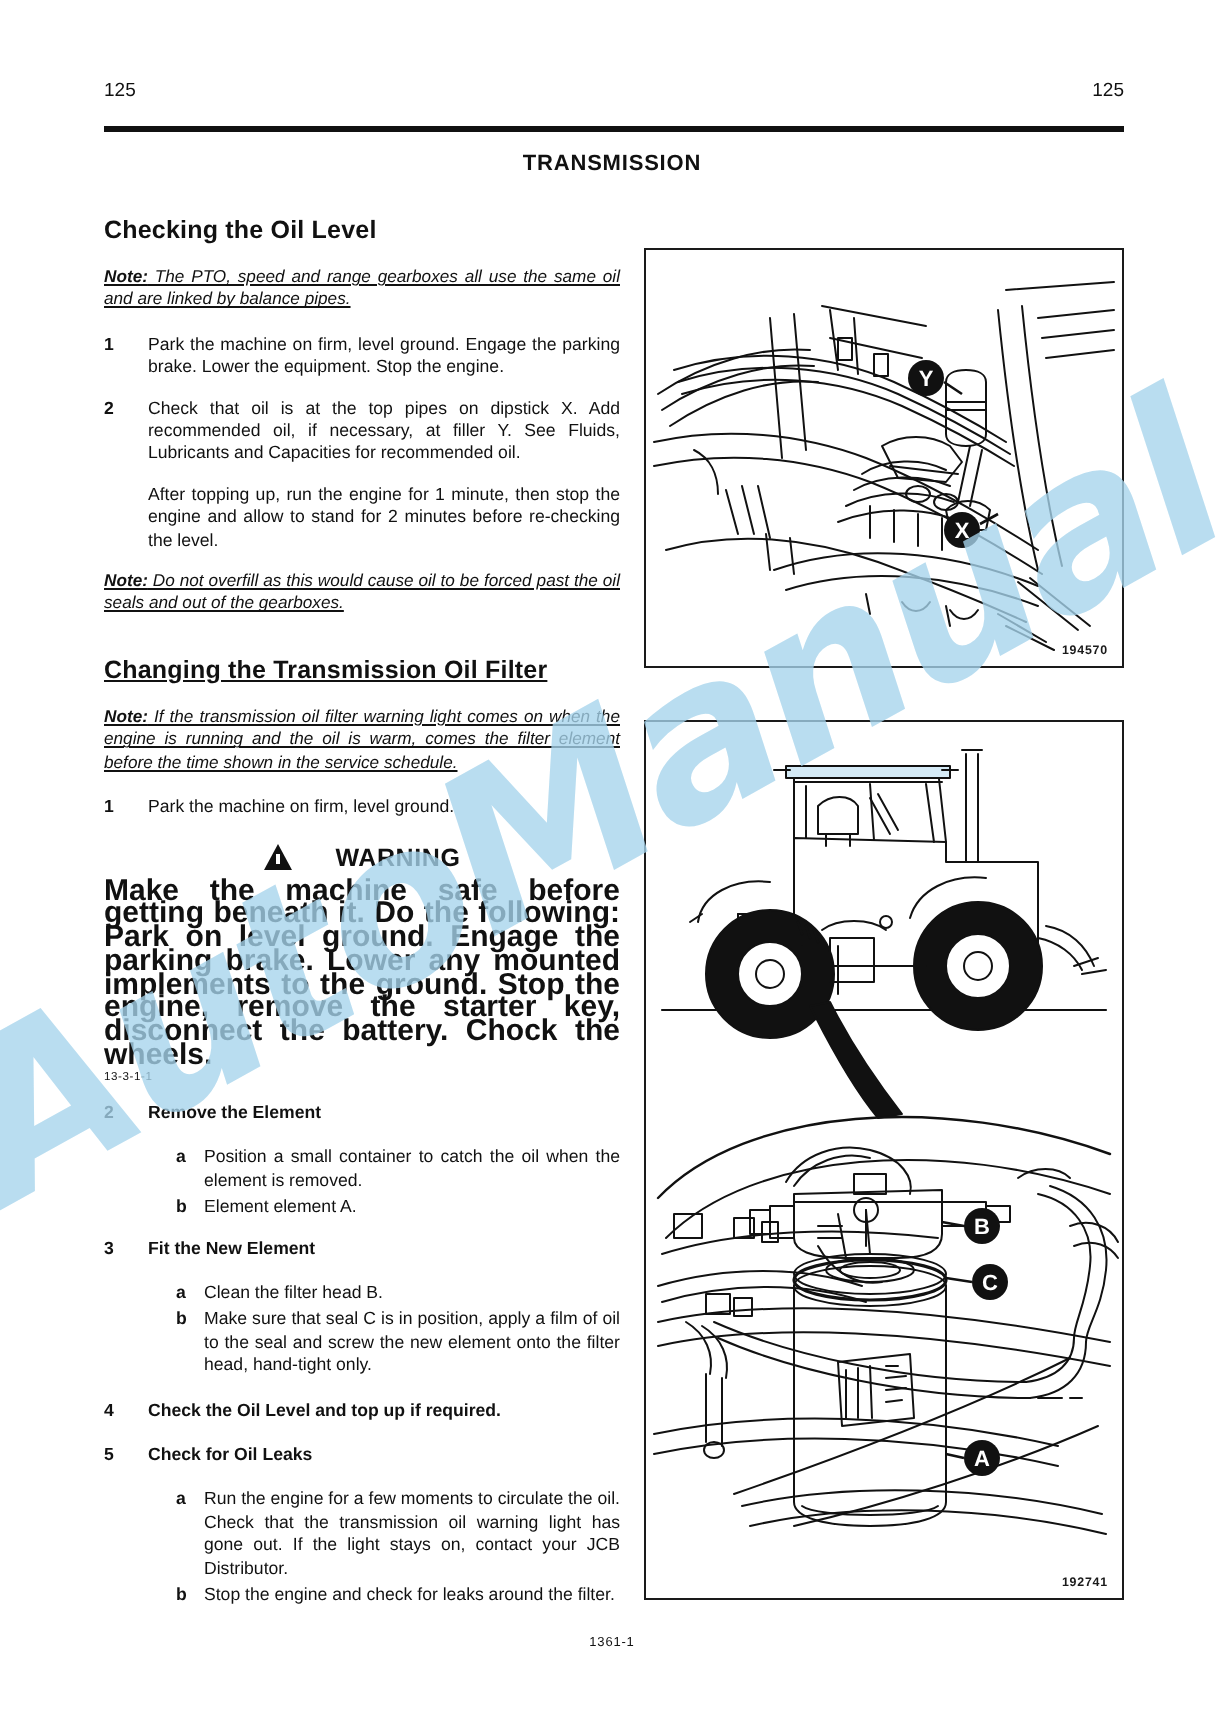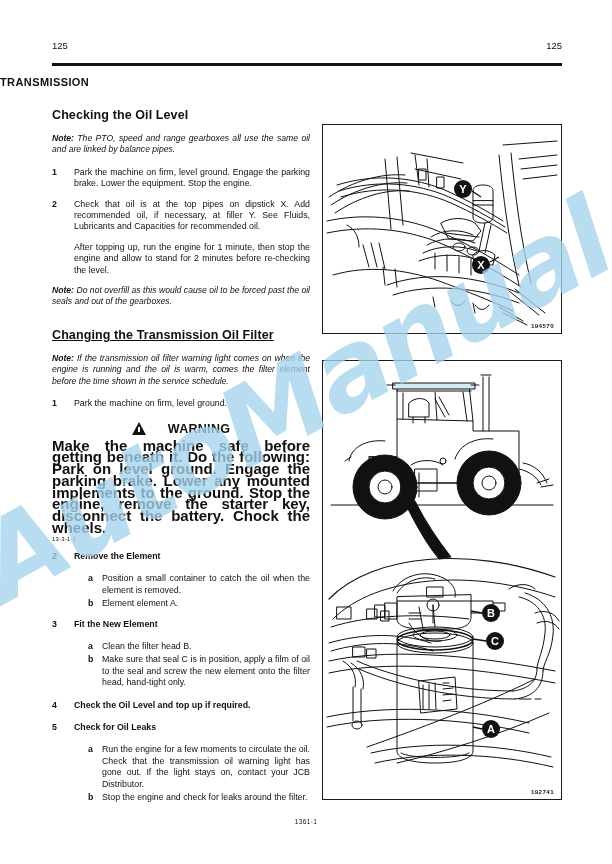--- a/index.html
+++ b/index.html
@@ -20,31 +20,31 @@
      white-space:nowrap;}
 
   
   .hdr{position:absolute;left:52px;top:36px;width:510px;height:34px;}
   .hdr .pg-l{position:absolute;left:0;top:4px;font-size:9.5px;}
   .hdr .pg-r{position:absolute;right:0;top:4px;font-size:9.5px;}
   .hdr .ttl{position:absolute;left:0;right:0;top:0;text-align:center;
             font-size:14.5px;font-weight:700;letter-spacing:.6px;}
   .hdr .rule{position:absolute;left:0;right:0;top:27px;height:2.5px;background:#111;}
 
-  .subttl{position:absolute;left:0;right:0;top:76px;
+  .subttl{position:absolute;left:0;right:0;top:76px;text-align:center;
           font-size:11px;font-weight:700;letter-spacing:.4px;}
 
   
   .col{position:absolute;left:52px;top:108px;width:258px;z-index:2;}
 
   h2.sec{font-size:12.5px;font-weight:700;margin:0 0 11px 0;letter-spacing:.1px;}
   h2.sec.second{margin-top:20px;text-decoration:underline;}
 
   p.note{font-size:8.6px;line-height:11.4px;font-style:italic;margin:0 0 11px 0;
-         text-align:justify;}
+         text-align:justify;text-decoration:underline;}
   p.note b{font-style:italic;font-weight:700;}
 
   .step{display:flex;margin:0 0 9px 0;}
   .step .num{width:22px;flex:0 0 22px;font-size:8.8px;font-weight:700;line-height:11.4px;}
   .step .body{flex:1;font-size:8.8px;line-height:11.4px;text-align:justify;}
   .step .hdln{font-weight:700;display:block;margin-bottom:2px;}
 
   .para{font-size:8.8px;line-height:11.4px;text-align:justify;
         margin:0 0 9px 22px;}
 

